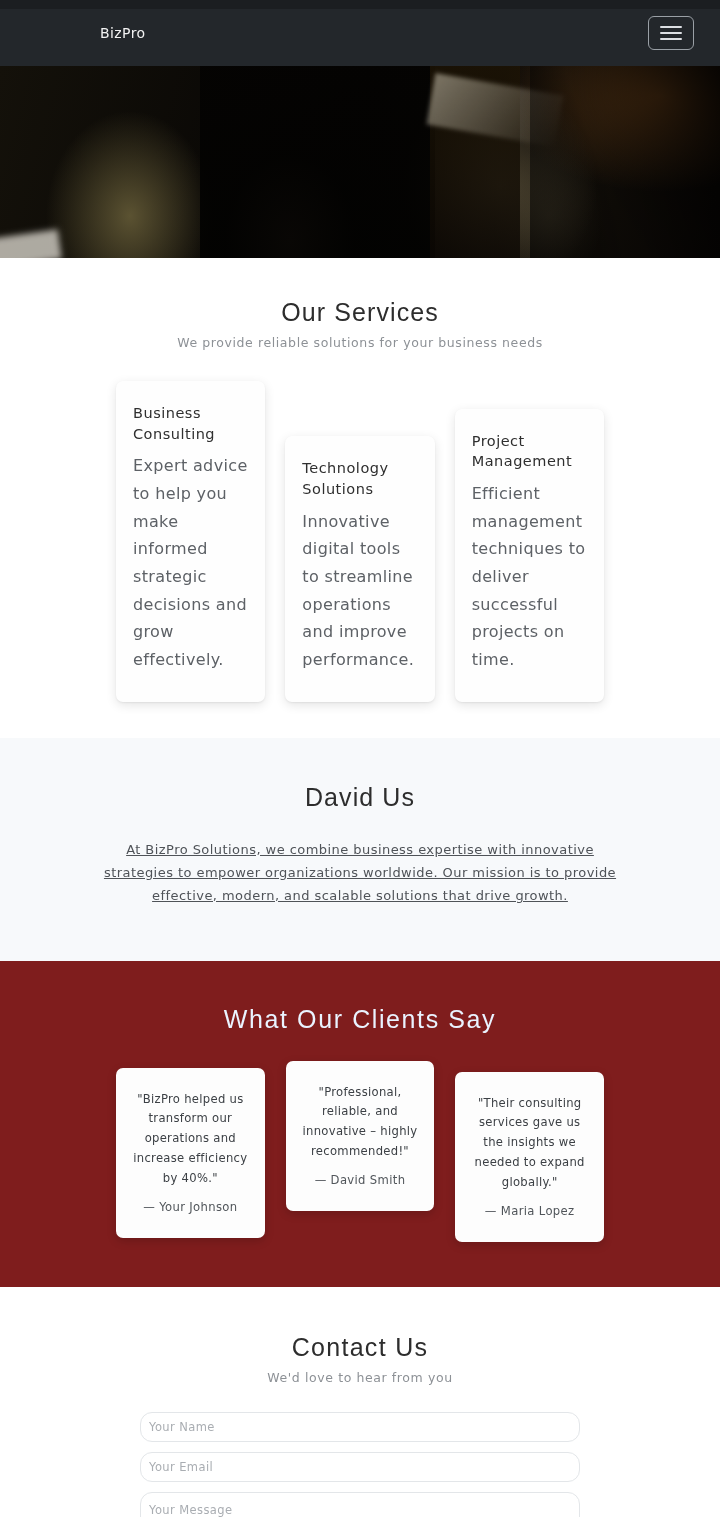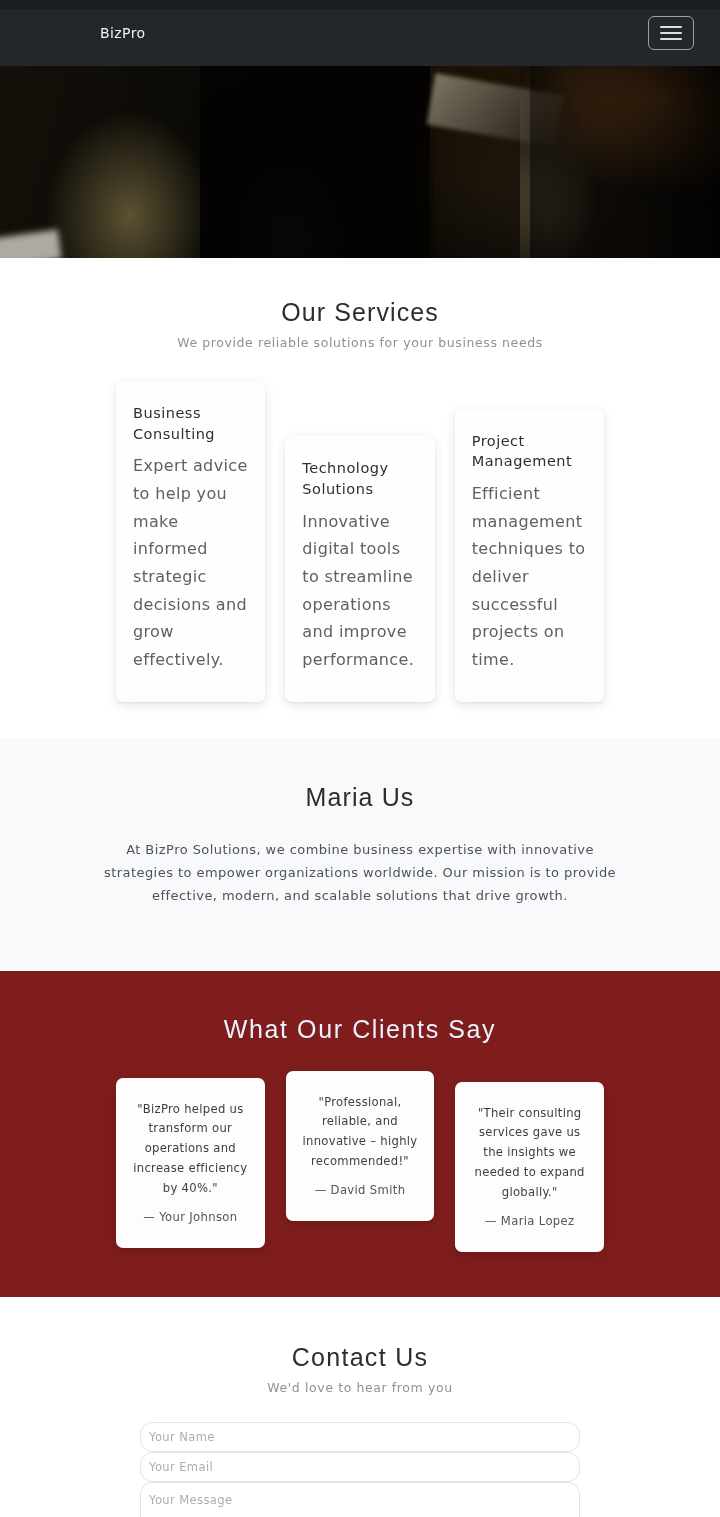--- a/index.html
+++ b/index.html
@@ -167,26 +167,27 @@
 
   
   .about {
     background: #f7f9fb;
     padding-top: 45px;
     padding-bottom: 48px;
   }
   .about .sec-title { margin-bottom: 26px; }
   .about-text {
     max-width: 518px;
-    margin: 16px auto;
+    margin: 6px auto;
     text-align: center;
     font-size: 13px;
     color: #4f5358;
     line-height: 1.77;
     letter-spacing: .45px;
+    text-decoration: underline;
   }
 
   
   .testimonials {
     background: #7f1d1d;
     padding-top: 44px;
     padding-bottom: 45px;
   }
   .testimonials .sec-title {
     color: #eaf3ff;
@@ -239,20 +240,21 @@
   }
   .field {
     width: 100%;
     height: 30px;
     border: 1px solid #e3e6e9;
     border-radius: 12px;
     background: #fff;
     font-size: 11.5px;
     color: #3c4045;
     padding: 0 8px;
+    margin-bottom: 10px;
     font-family: "DejaVu Sans", sans-serif;
     letter-spacing: .4px;
     outline: none;
   }
   .field::placeholder { color: #a9adb2; }
   textarea.field {
     height: 118px;
     padding-top: 9px;
     resize: none;
     line-height: 1.5;
@@ -305,21 +307,21 @@
       <div class="card-text">Innovative digital tools to streamline operations and improve performance.</div>
     </div>
     <div class="card">
       <div class="card-title">Project Management</div>
       <div class="card-text">Efficient management techniques to deliver successful projects on time.</div>
     </div>
   </div>
 </div>
 
 <div class="about section">
-  <div class="sec-title">Maria Us</div>
+  <div class="sec-title">David Us</div>
   <div class="about-text">At BizPro Solutions, we combine business expertise with innovative strategies to empower organizations worldwide. Our mission is to provide effective, modern, and scalable solutions that drive growth.</div>
 </div>
 
 <div class="testimonials section">
   <div class="sec-title">What Our Clients Say</div>
   <div class="tcards">
     <div class="tcard">
       <div class="quote">"BizPro helped us transform our operations and increase efficiency by 40%."</div>
       <div class="author">— Your Johnson</div>
     </div>

